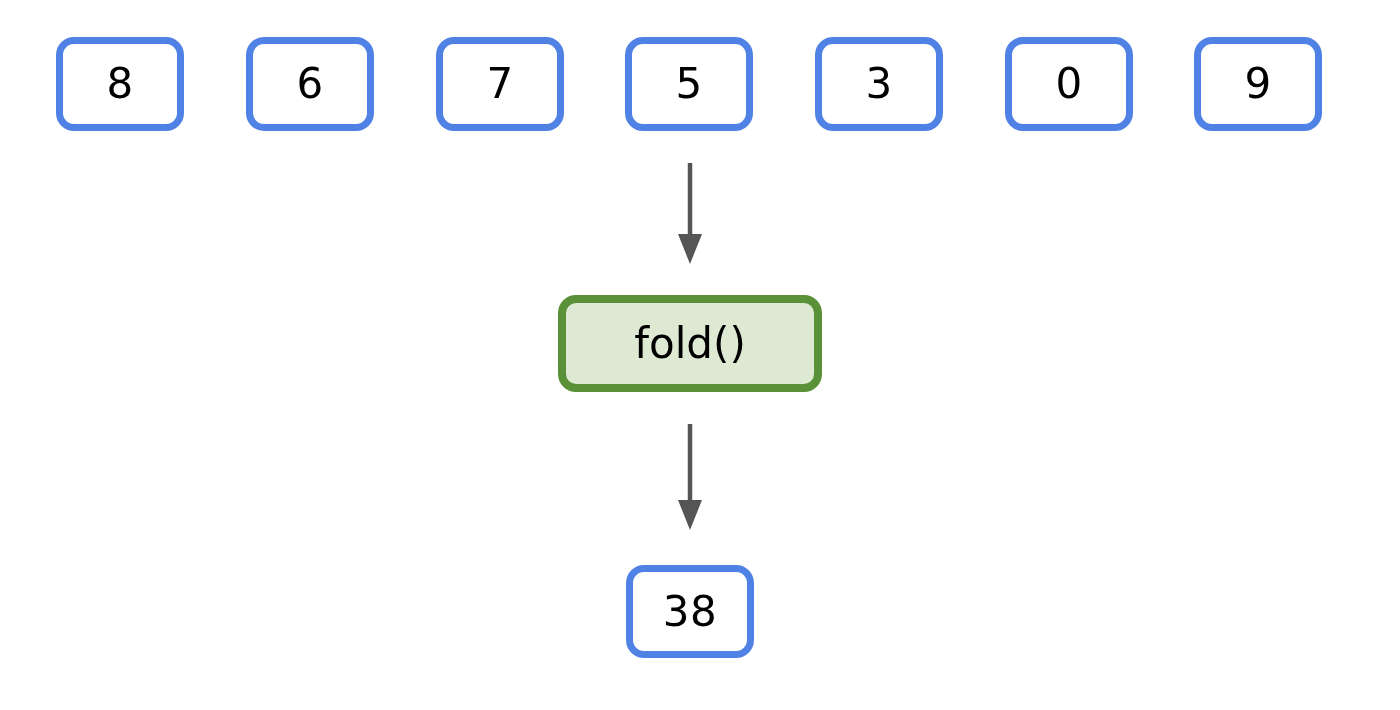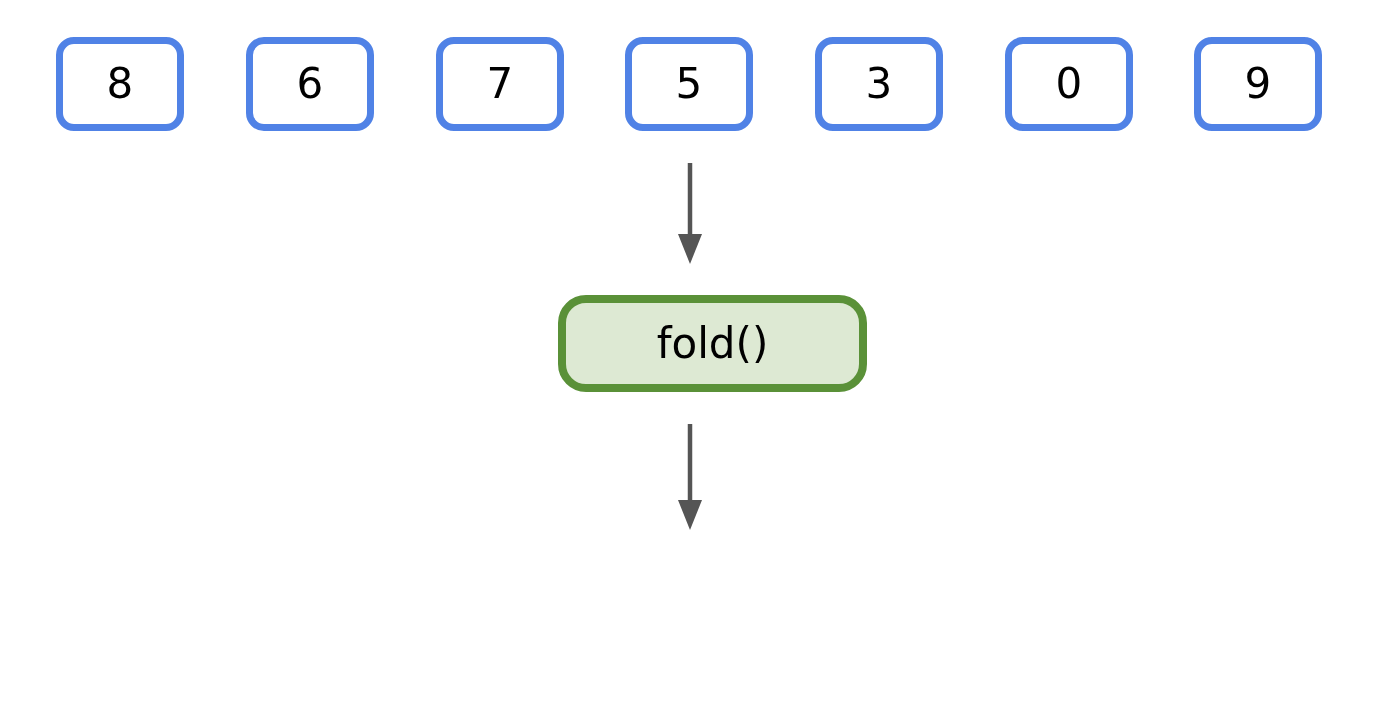--- a/index.html
+++ b/index.html
@@ -50,25 +50,25 @@
     color: #000000;
     font-weight: 400;
     letter-spacing: 0.5px;
   }
 
   
   .op-node {
     position: absolute;
     left: 558px;
     top: 295px;
-    width: 309px;
+    width: 264px;
     height: 97px;
     box-sizing: border-box;
     border: 8px solid #5a9138;
-    border-radius: 28px;
+    border-radius: 18px;
     background: #dde9d3;
     display: flex;
     align-items: center;
     justify-content: center;
   }
 
   .op-node .op-text {
     font-size: 42px;
     line-height: 1;
     color: #000000;
@@ -148,14 +148,17 @@
     </div>
     <div class="value-box" style="left:1138px;">
       <span class="value-text">9</span>
     </div>
   </div>
 
   <div class="op-node">
     <span class="op-text">fold()</span>
   </div>
 
+  <div class="result-box">
+    <span class="value-text">38</span>
+  </div>
 
 </div>
 
 </body></html>

